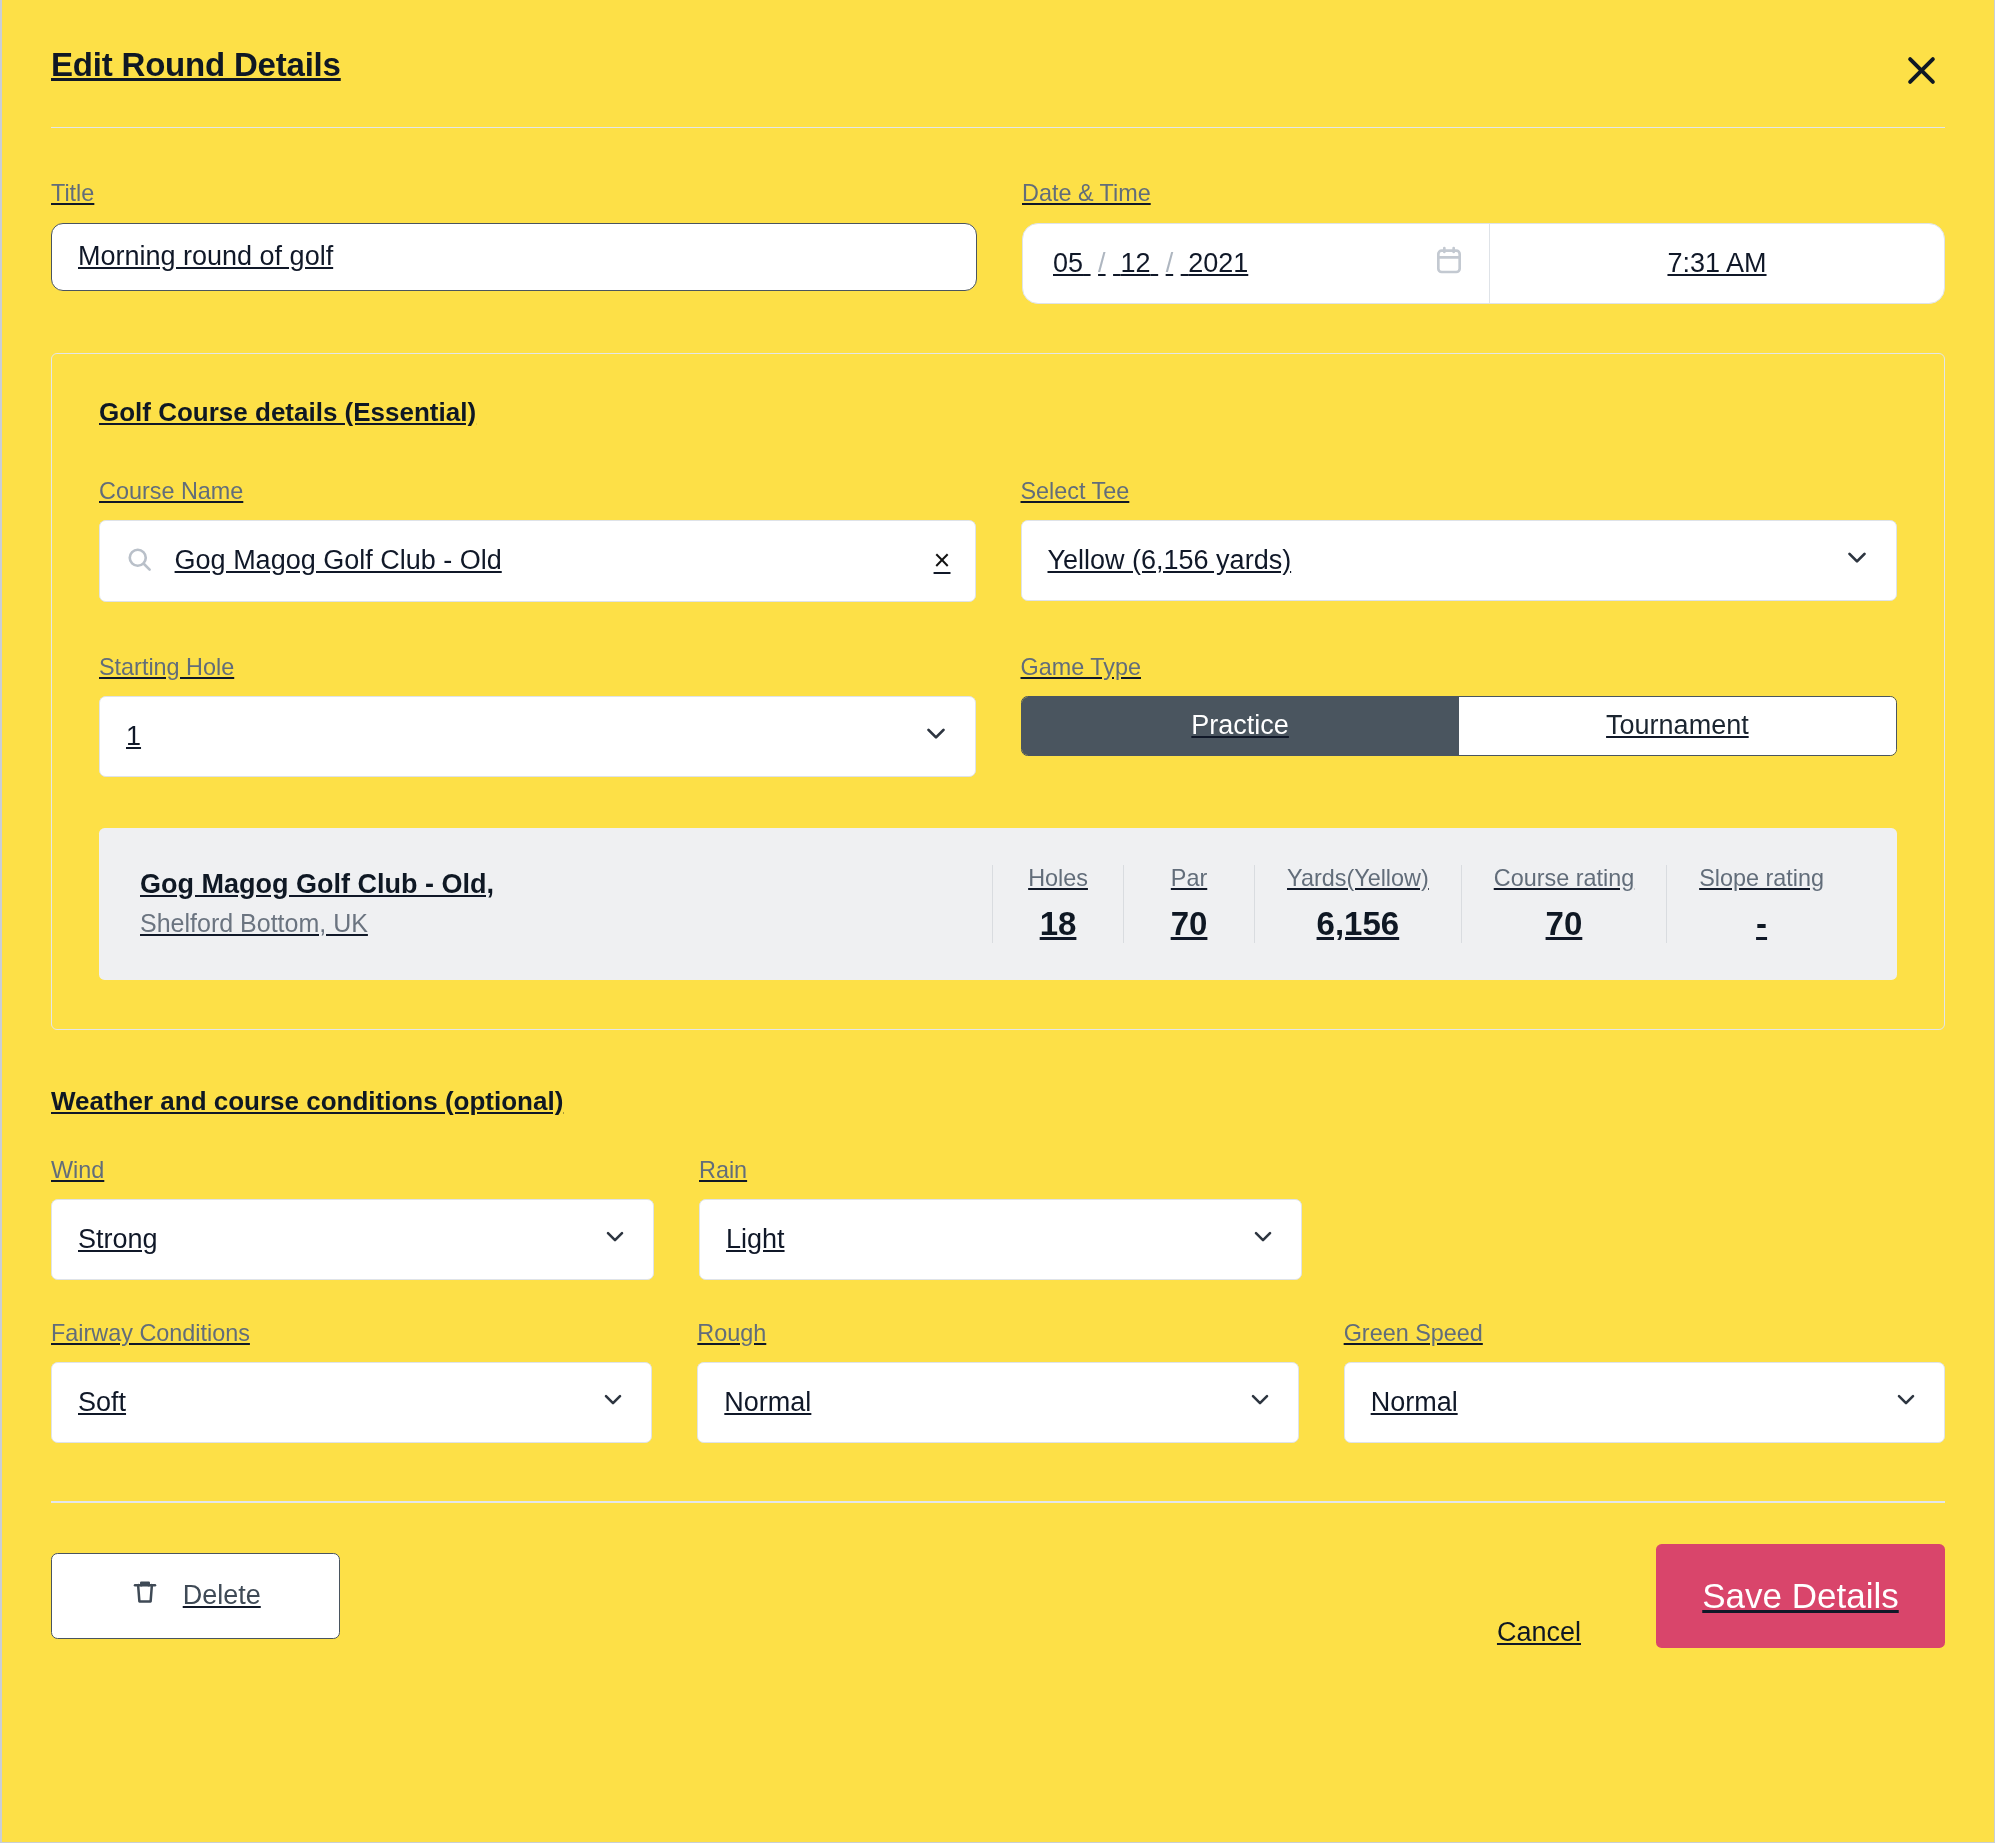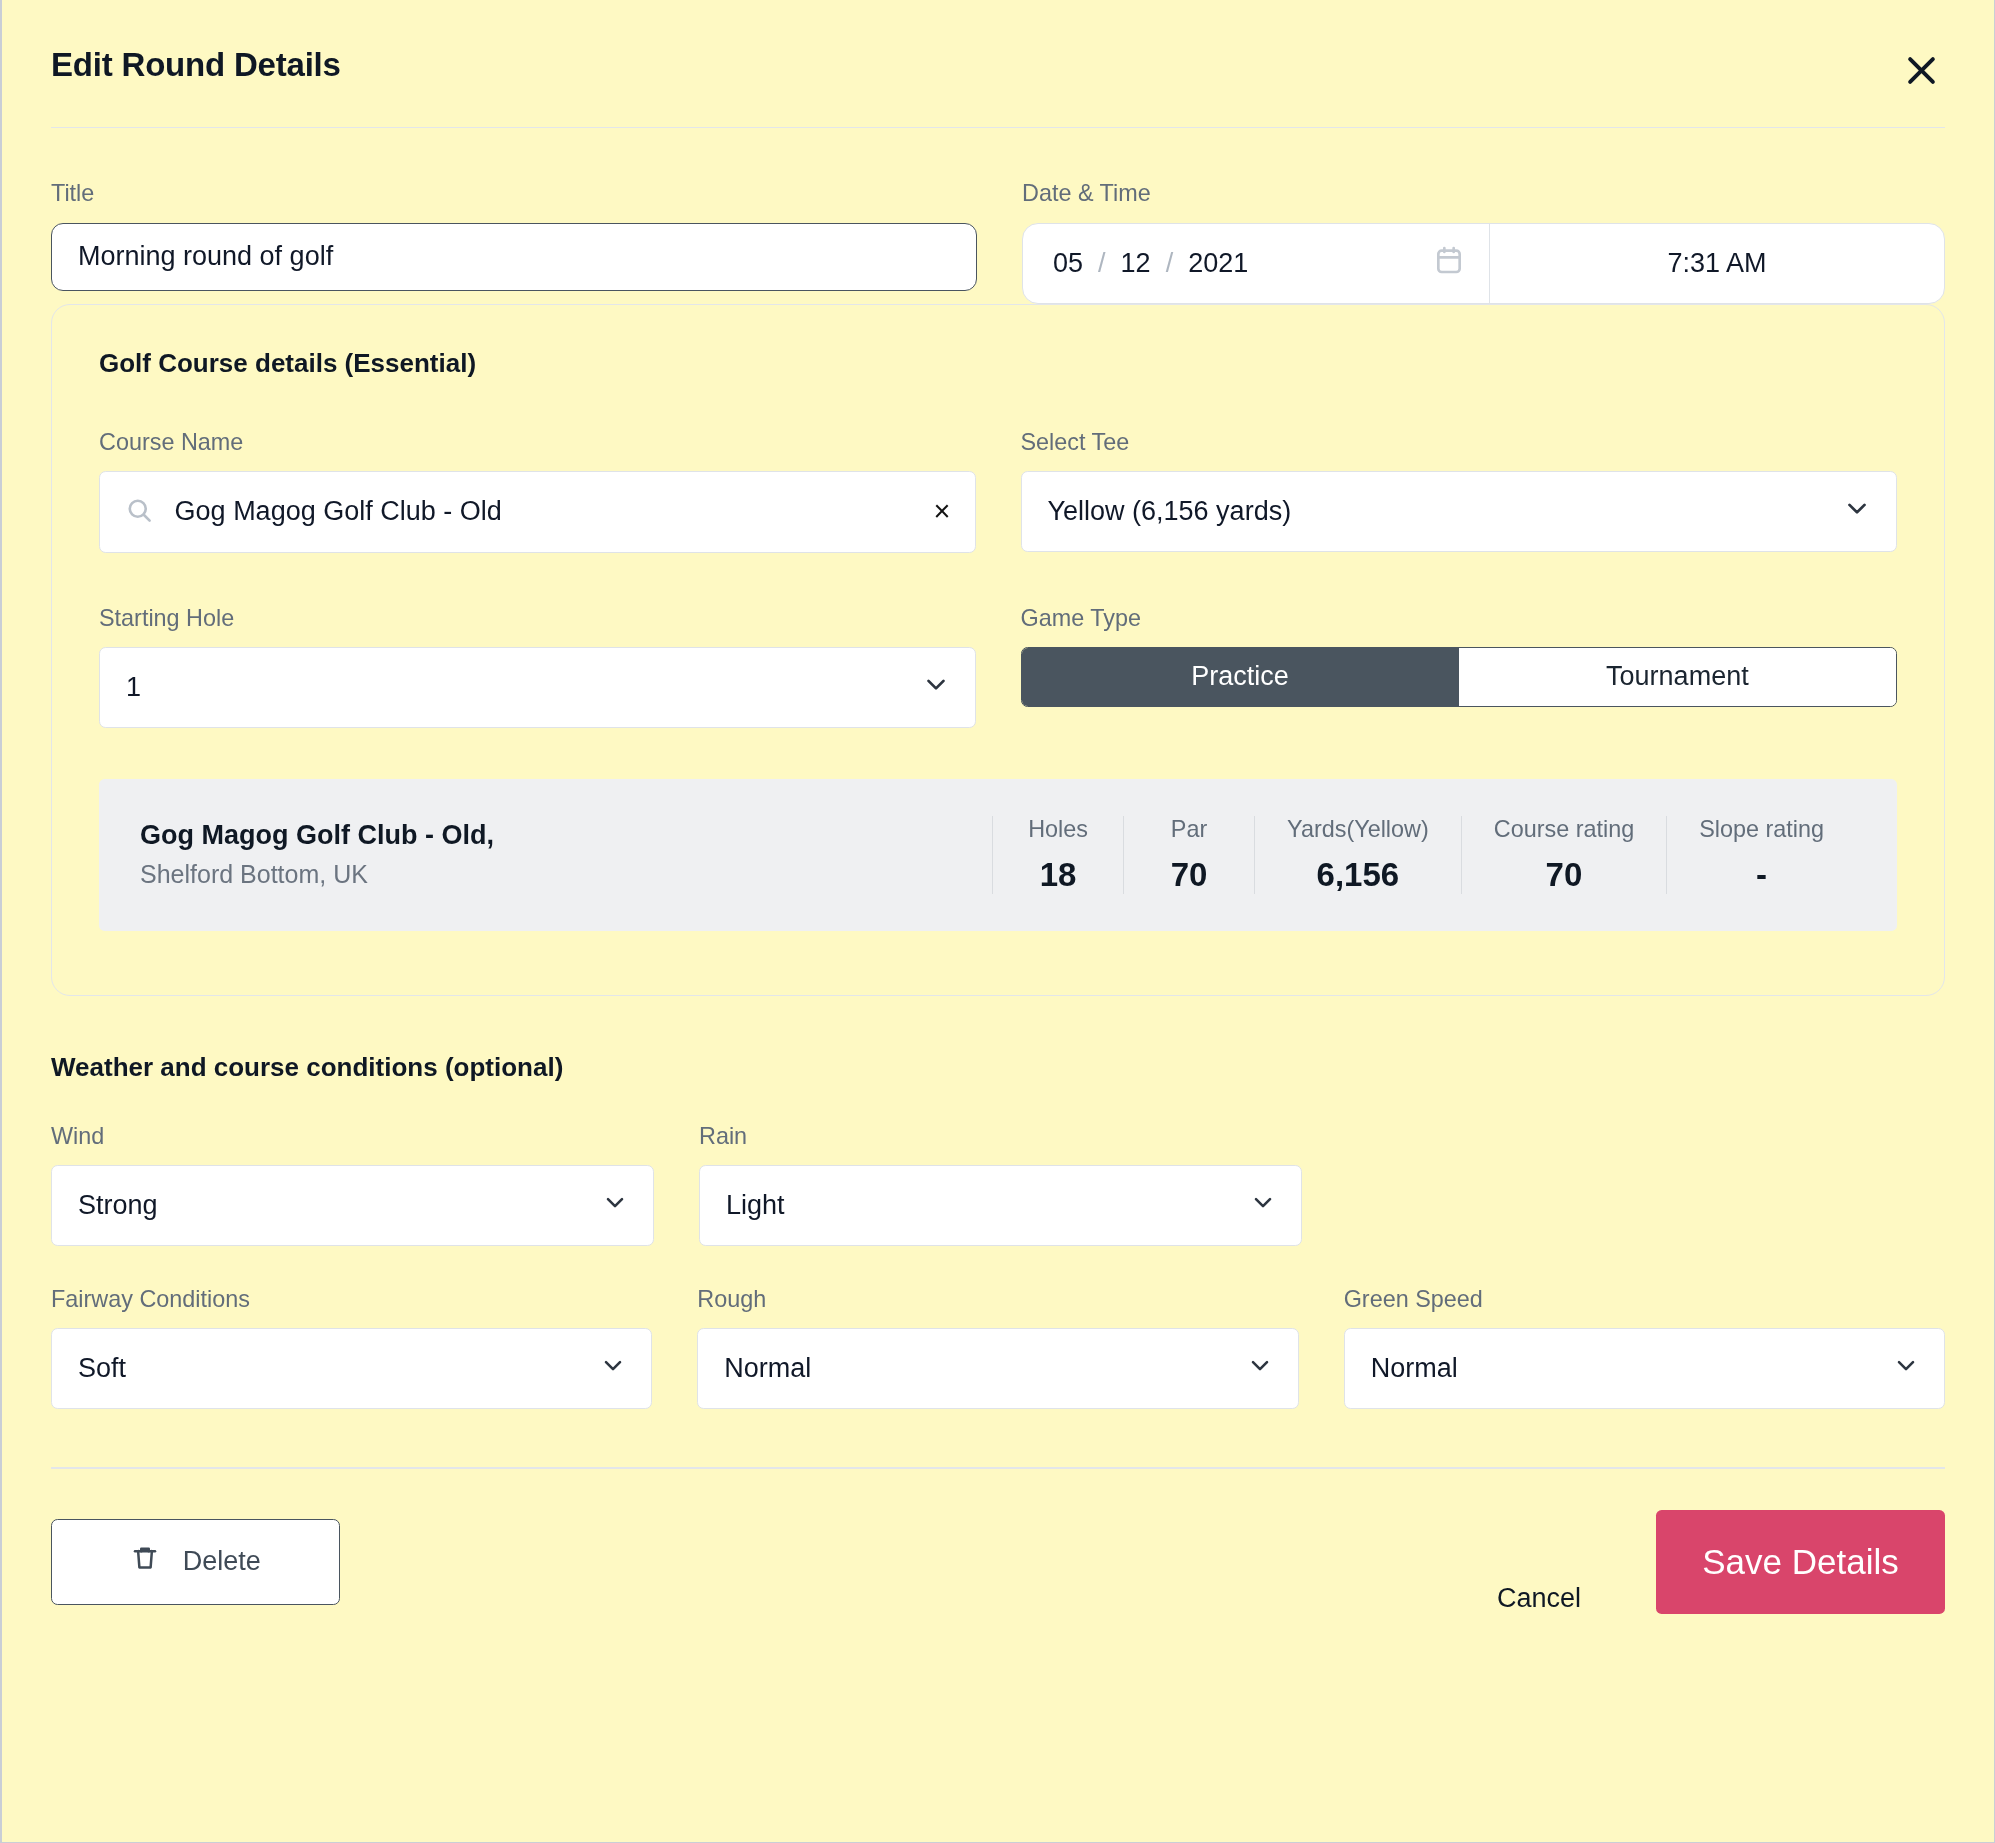--- a/index.html
+++ b/index.html
@@ -11,25 +11,26 @@
     width: 1996px; height: 1844px;
     font-family: "Liberation Sans", sans-serif;
     color: #101828;
     overflow: hidden;
   }
 
   .modal {
     position: relative;
     width: 1996px;
     height: 1844px;
-    background: #fef9c3;
+    background: #fde047;
     padding: 0 49px;
     border-left: 2.8px solid #c9ced6;
     border-right: 2.8px solid #c9ced6;
     border-bottom: 2.8px solid #c9ced6;
+    text-decoration: underline;
   }
 
   
   .modal-header {
     display: flex;
     align-items: flex-start;
     justify-content: space-between;
     padding-top: 45px;
     padding-bottom: 0;
   }
@@ -122,23 +123,24 @@
     flex: 1;
     display: flex;
     align-items: center;
     justify-content: center;
     font-size: 27px;
     color: #101828;
   }
 
   
   .course-card {
+    margin-top: 49px;
     border: 1.9px solid #e3e6ea;
-    border-radius: 19px;
-    padding: 43px 47px 64px 47px;
+    border-radius: 6px;
+    padding: 43px 47px 49px 47px;
   }
   .card-heading {
     font-size: 26px;
     font-weight: bold;
     color: #0f1824;
     margin-bottom: 49px;
   }
   .card-row {
     display: flex;
     gap: 45px;

